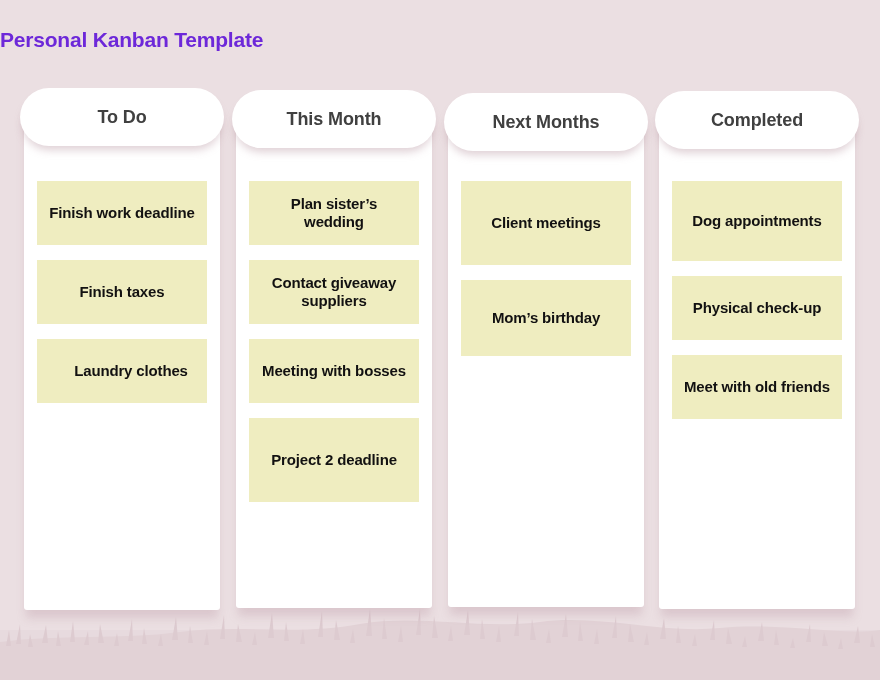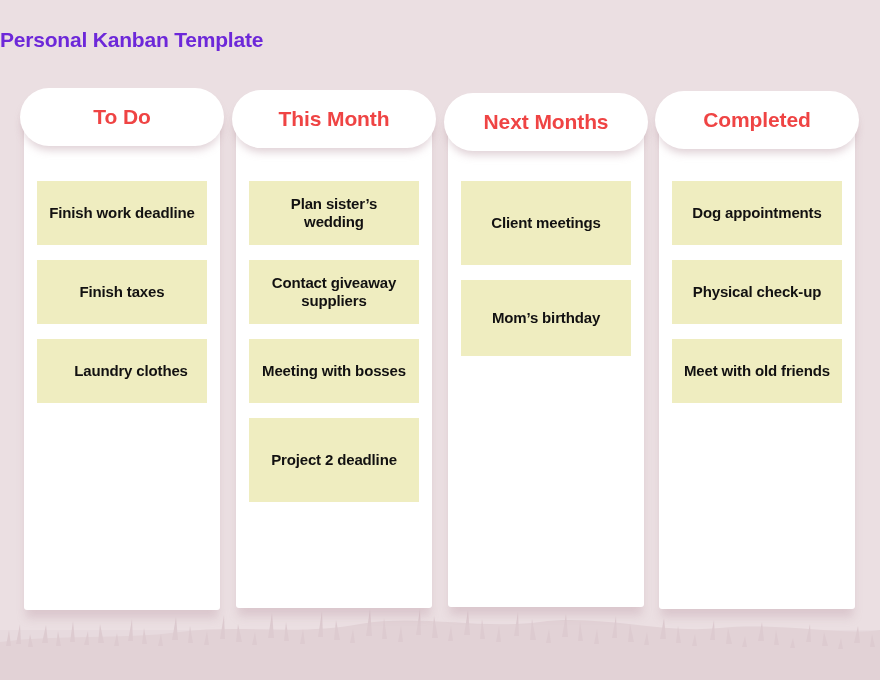--- a/index.html
+++ b/index.html
@@ -65,23 +65,23 @@
     position: absolute;
     background: #ffffff;
     border-radius: 34px;
     box-shadow: 0 7px 9px -3px rgba(176,138,150,0.40);
     display: flex;
     align-items: center;
     justify-content: center;
     z-index: 3;
   }
   .column-header-label {
-    font-size: 21px;
+    font-size: 18px;
     font-weight: bold;
-    color: #ef4444;
+    color: #404040;
     letter-spacing: -0.1px;
     white-space: nowrap;
   }
 
   
   .card-stack {
     position: absolute;
     z-index: 2;
     display: flex;
     flex-direction: column;
@@ -227,21 +227,21 @@
       </div>
     </div>
   </div>
 
   <div class="column">
     <div class="column-body" style="left:659px; top:109px; width:196px; height:500px;"></div>
     <div class="column-header" style="left:655px; top:91px; width:204px; height:58px;">
       <span class="column-header-label">Completed</span>
     </div>
     <div class="card-stack" style="left:672px; top:181px; width:170px;">
-      <div class="task-card" style="height:64px; margin-bottom:15px;">
+      <div class="task-card" style="height:80px; margin-bottom:15px;">
         <span class="task-card-label">Dog appointments</span>
       </div>
       <div class="task-card" style="height:64px; margin-bottom:15px;">
         <span class="task-card-label">Physical check-up</span>
       </div>
       <div class="task-card" style="height:64px;">
         <span class="task-card-label">Meet with old friends</span>
       </div>
     </div>
   </div>

